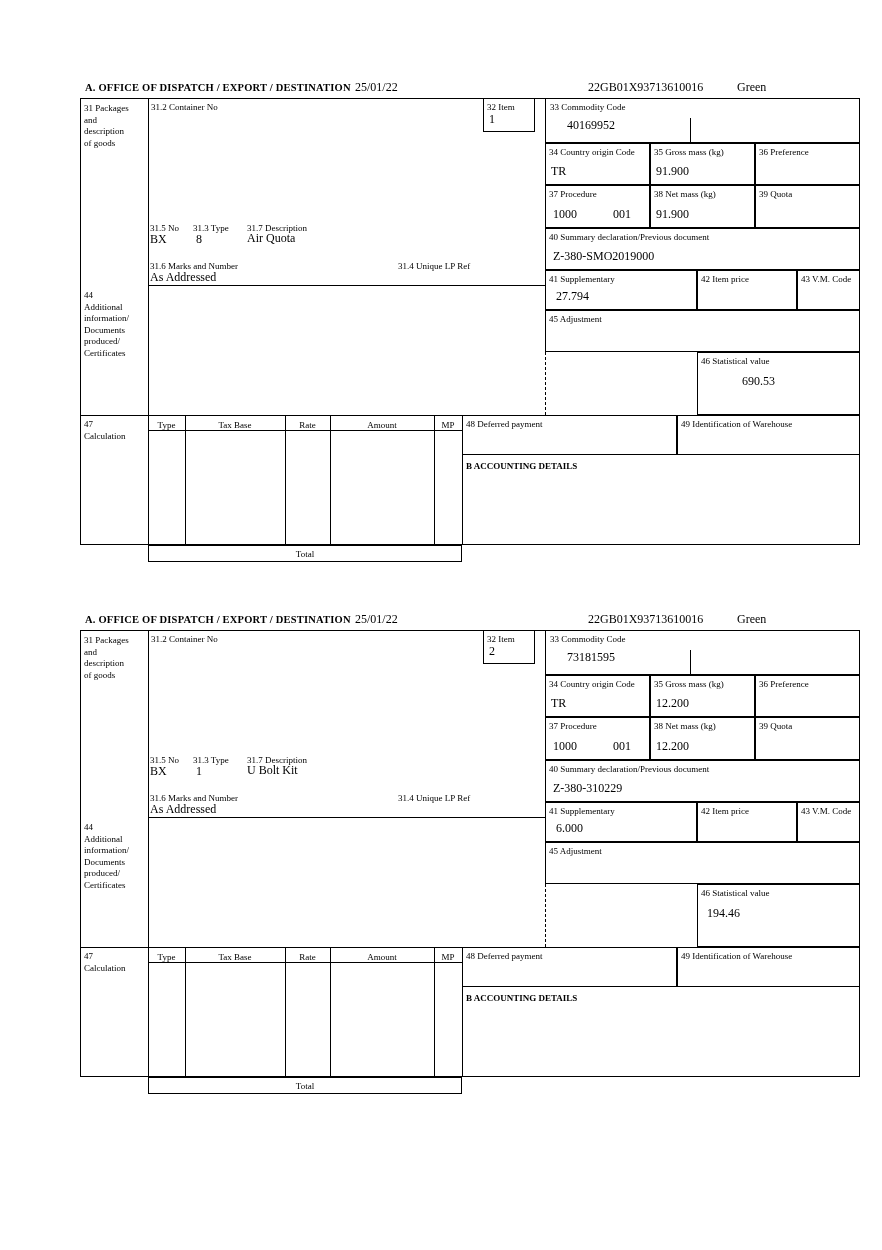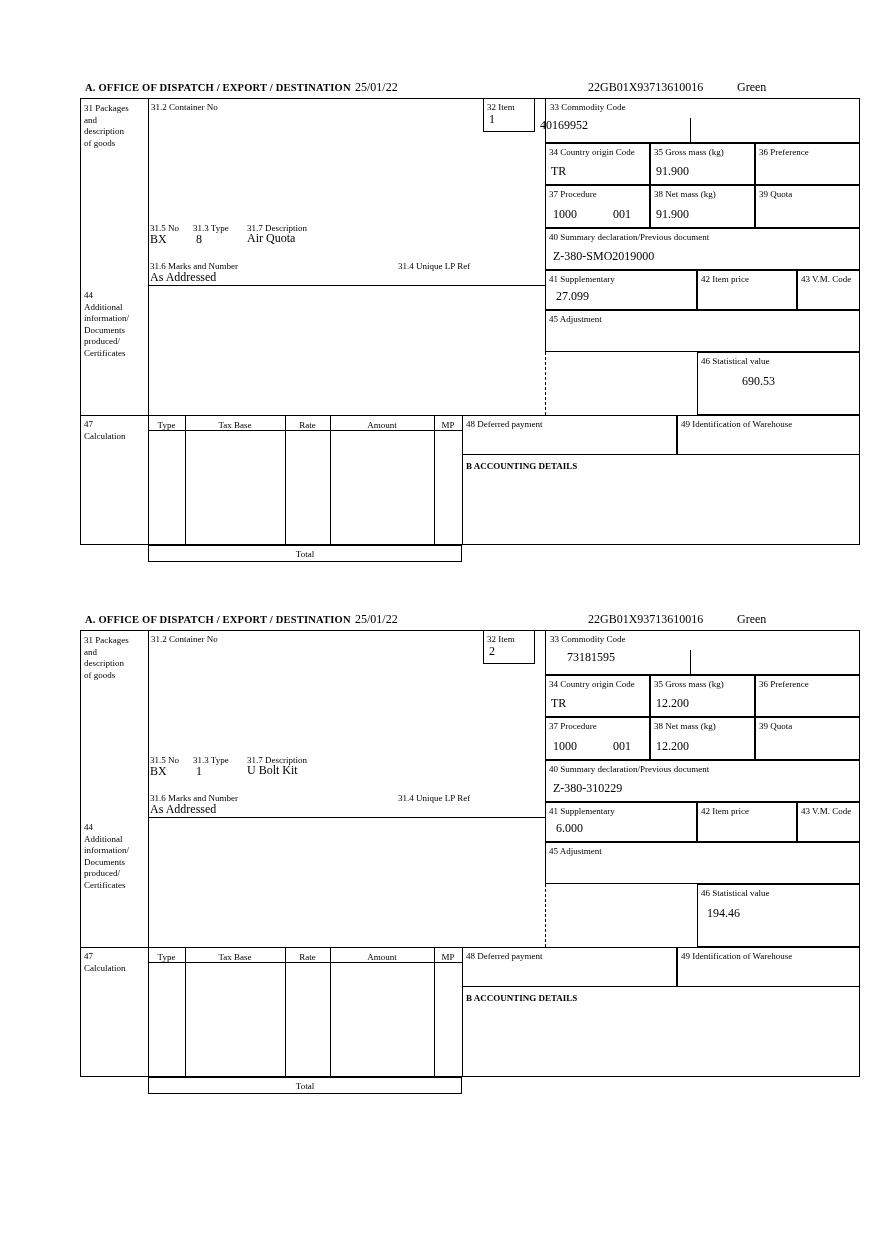--- a/index.html
+++ b/index.html
@@ -95,32 +95,32 @@
   <div class="lbl center" style="left:185px; top:340px; width:100px">Tax Base</div>
   <div class="lbl center" style="left:285px; top:340px; width:45px">Rate</div>
   <div class="lbl center" style="left:330px; top:340px; width:104px">Amount</div>
   <div class="lbl center" style="left:434px; top:340px; width:28px">MP</div>
   <div class="lbl" style="left:466px; top:339px">48 Deferred payment</div>
   <div class="lbl" style="left:681px; top:339px">49 Identification of Warehouse</div>
   <div class="lbl bold" style="left:466px; top:381px">B ACCOUNTING DETAILS</div>
   <div class="lbl center" style="left:148px; top:469px; width:314px">Total</div>
 
   <div class="val" style="left:489px; top:33px">1</div>
-  <div class="val" style="left:540px; top:39px">40169952</div>
+  <div class="val" style="left:567px; top:39px">40169952</div>
   <div class="val" style="left:551px; top:85px">TR</div>
   <div class="val" style="left:656px; top:85px">91.900</div>
   <div class="val" style="left:553px; top:128px">1000</div>
   <div class="val" style="left:613px; top:128px">001</div>
   <div class="val" style="left:656px; top:128px">91.900</div>
   <div class="val" style="left:150px; top:153px">BX</div>
   <div class="val" style="left:196px; top:153px">8</div>
   <div class="val" style="left:247px; top:152px">Air Quota</div>
   <div class="val" style="left:553px; top:170px">Z-380-SMO2019000</div>
   <div class="val" style="left:150px; top:191px">As Addressed</div>
-  <div class="val" style="left:556px; top:210px">27.099</div>
+  <div class="val" style="left:556px; top:210px">27.794</div>
   <div class="val" style="left:742px; top:295px">690.53</div>
 </section>
 
 <section class="block" style="top:612px">
   <div class="hdr" style="left:85px; top:2px">A.  OFFICE OF DISPATCH / EXPORT / DESTINATION</div>
   <div class="val" style="left:355px; top:1px">25/01/22</div>
   <div class="val" style="left:588px; top:1px">22GB01X93713610016</div>
   <div class="val" style="left:737px; top:1px">Green</div>
 
   <div class="box" style="left:80px; top:18px; width:780px; height:447px"></div>

